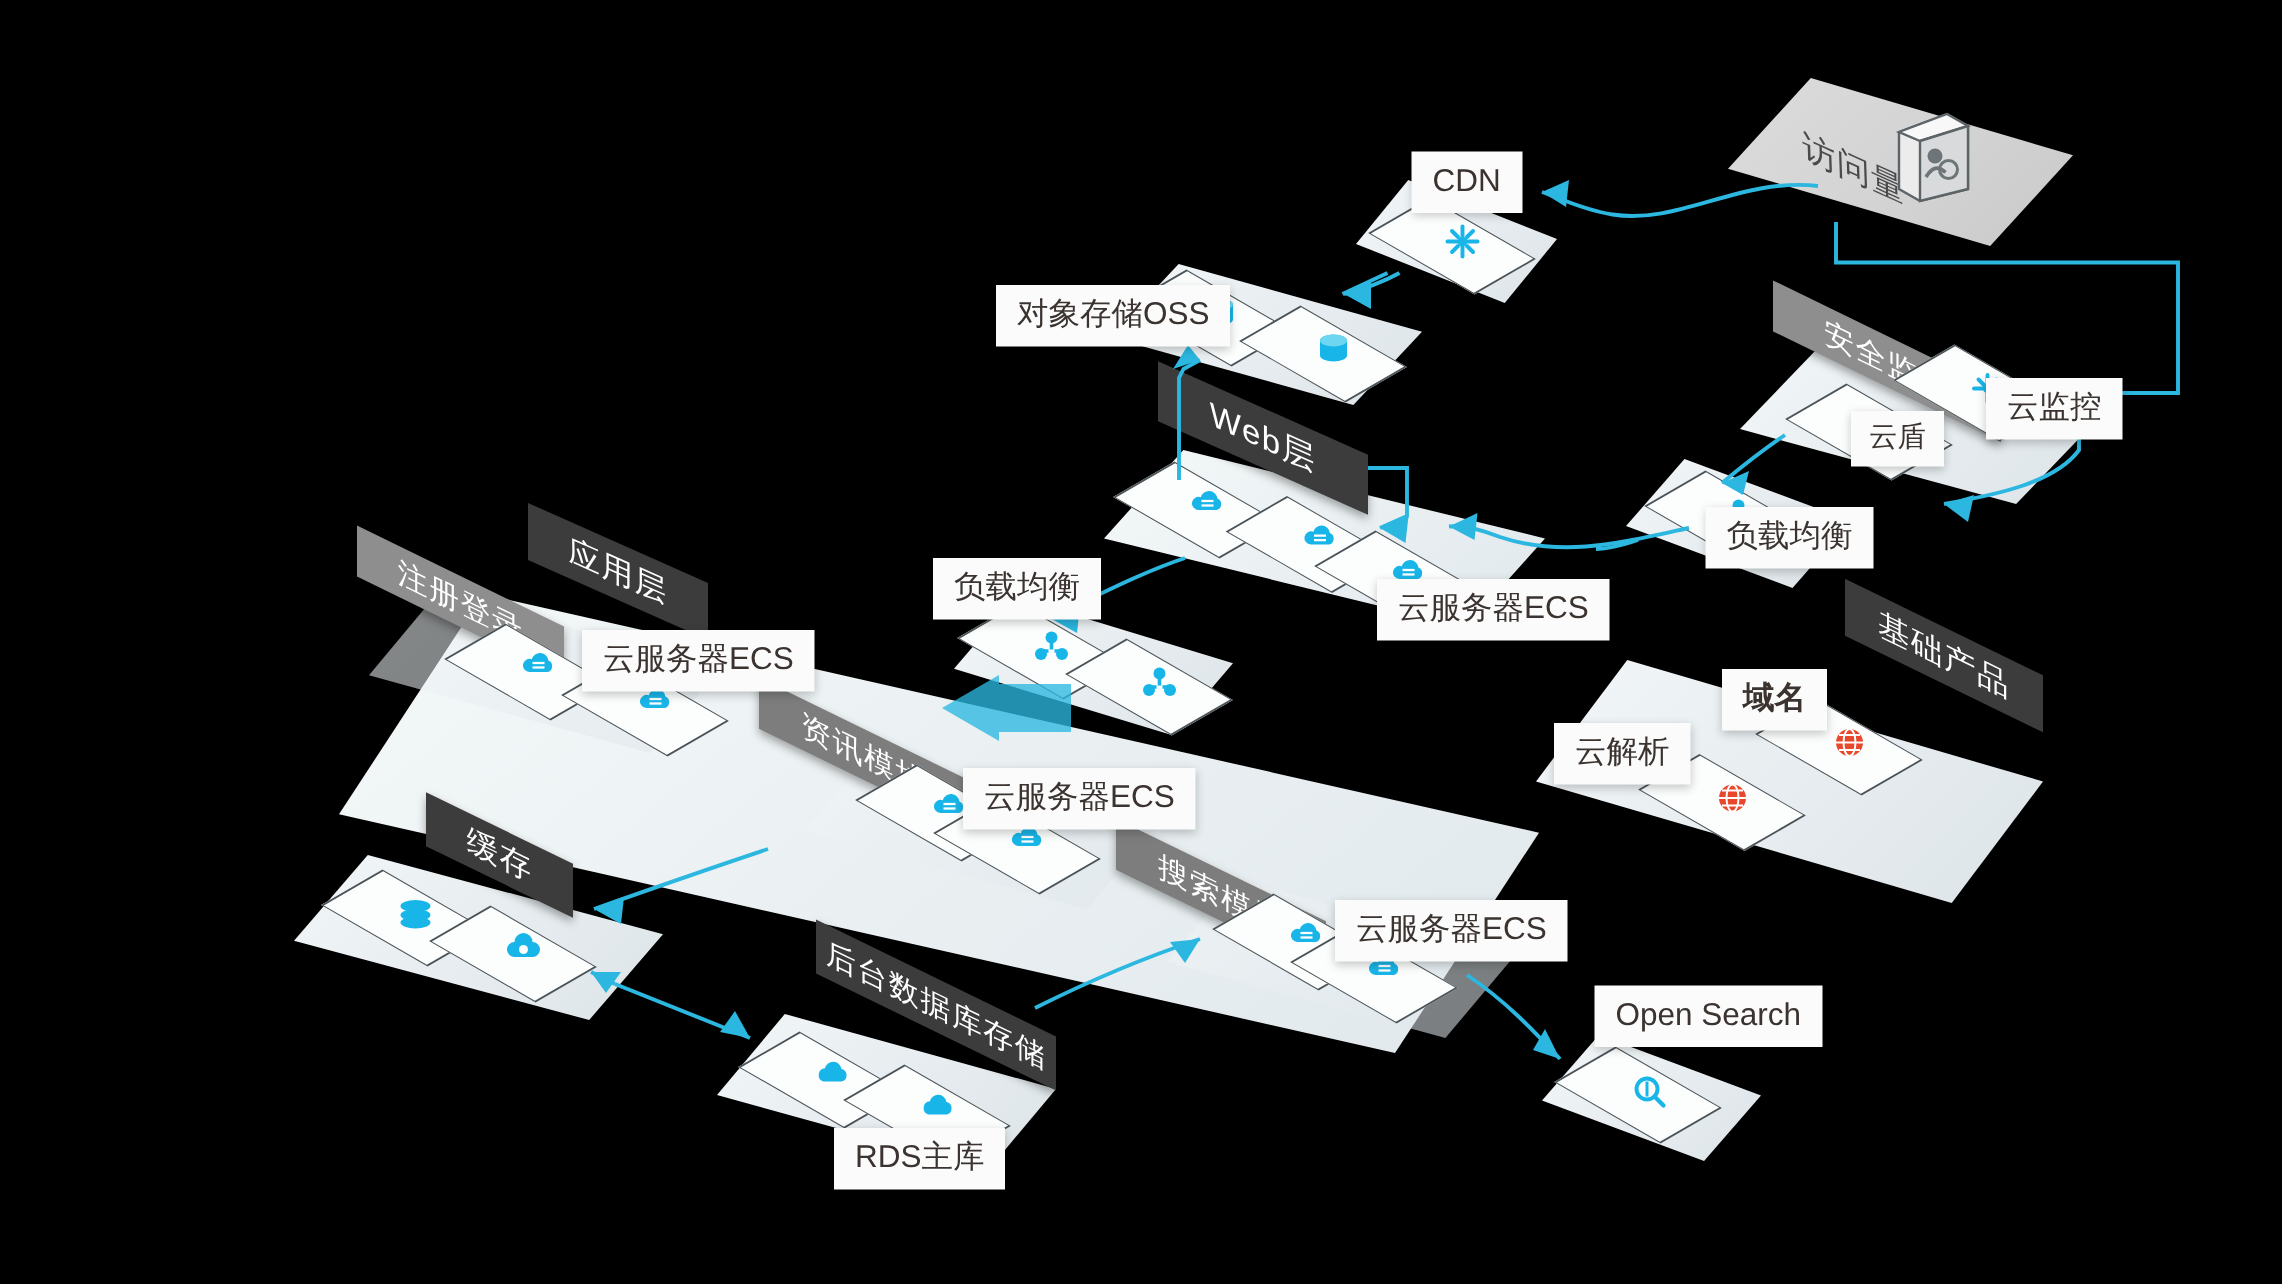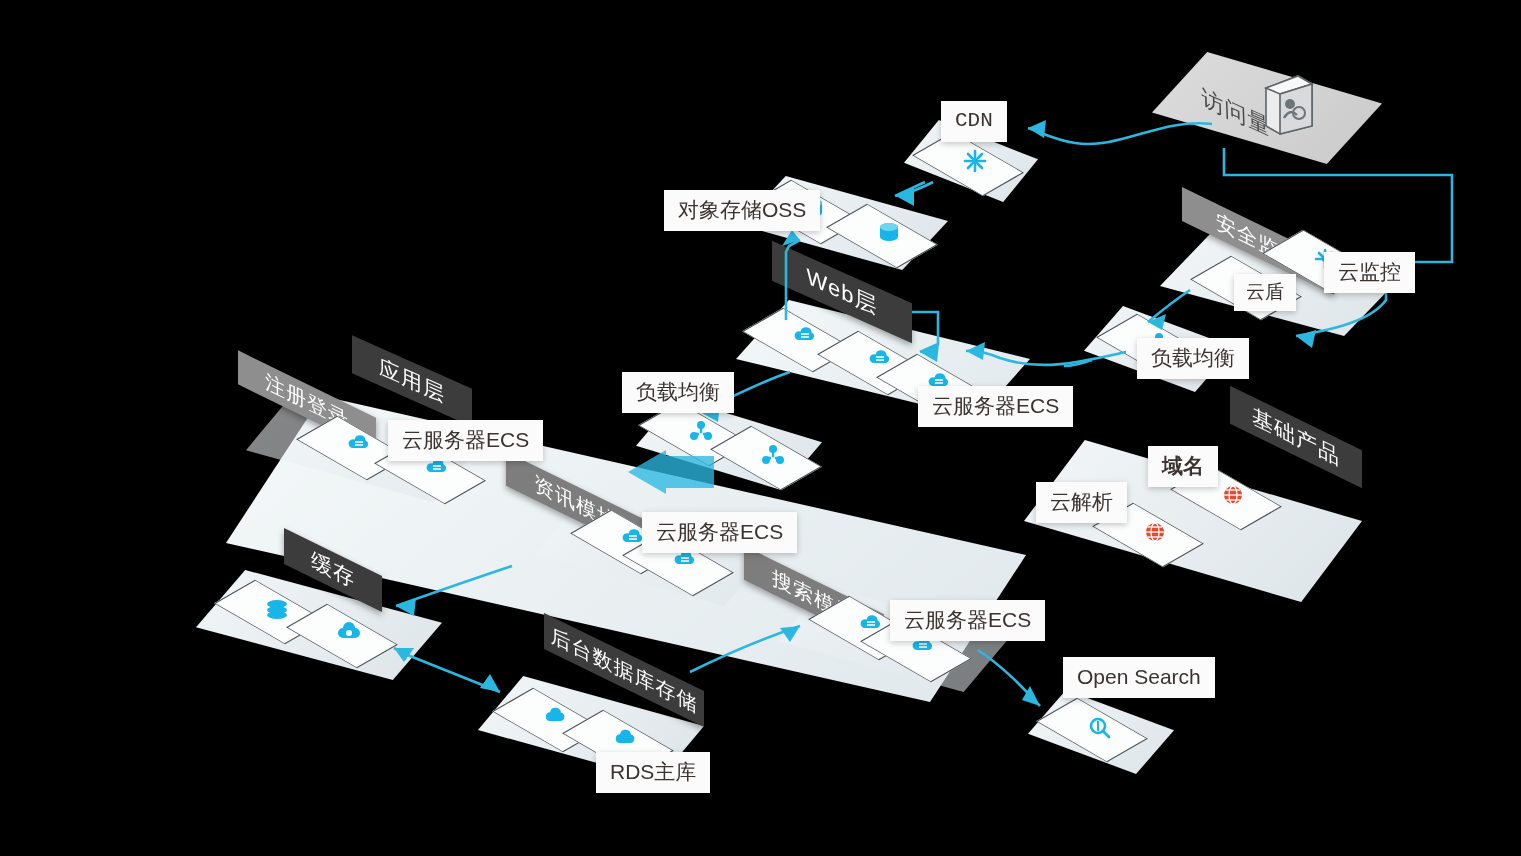--- a/index.html
+++ b/index.html
@@ -159,21 +159,21 @@
             <line x1="5" y1="15" x2="25" y2="15"></line>
       <line x1="8" y1="8" x2="12" y2="12"></line>
             <line x1="22" y1="8" x2="18" y2="12"></line>
       <line x1="8" y1="22" x2="12" y2="18"></line>
             <line x1="22" y1="22" x2="18" y2="18"></line>
           </g>
       <circle cx="15" cy="15" r="3.2" fill="#18b6e8"></circle>
         </svg>
       </div>
   </div>
-  <div class="chip" style="left:941px;top:101px;font-family:Liberation Mono, monospace;">
+  <div class="chip" style="left:941px;top:101px;">
     <span>CDN</span>
   </div>
 
   <div class="plat" style="left:740px;top:176px;width:208px;height:94px;--nx:22%;--ey:48%;">
     <div class="shadow"></div>
       <div class="top"></div>
   </div>
   <div class="cube" style="left:776px;top:182px;">
     <div class="side"></div>
       <div class="face"></div>
@@ -512,21 +512,21 @@
   </div>
   <div class="cube" style="left:588px;top:712px;">
     <div class="side"></div>
       <div class="face"></div>
     <div class="gl">
         <svg viewBox="0 0 30 30">
           <path d="M9,19 a4.5,4.5 0 0 1 1,-8.8 A5.6,5.6 0 0 1 21,10.6 A4.3,4.3 0 0 1 21,19 Z" fill="#18b6e8"></path>
         </svg>
       </div>
   </div>
-  <div class="chip" style="left:556px;top:752px;margin-left:40px;">
+  <div class="chip" style="left:556px;top:752px;">
     <span>RDS主库</span>
   </div>
 
   <div class="plat" style="left:1028px;top:690px;width:146px;height:84px;--nx:26%;--ey:48%;">
     <div class="shadow"></div>
       <div class="top"></div>
   </div>
   <div class="cube" style="left:1062px;top:700px;">
     <div class="side"></div>
       <div class="face"></div>

